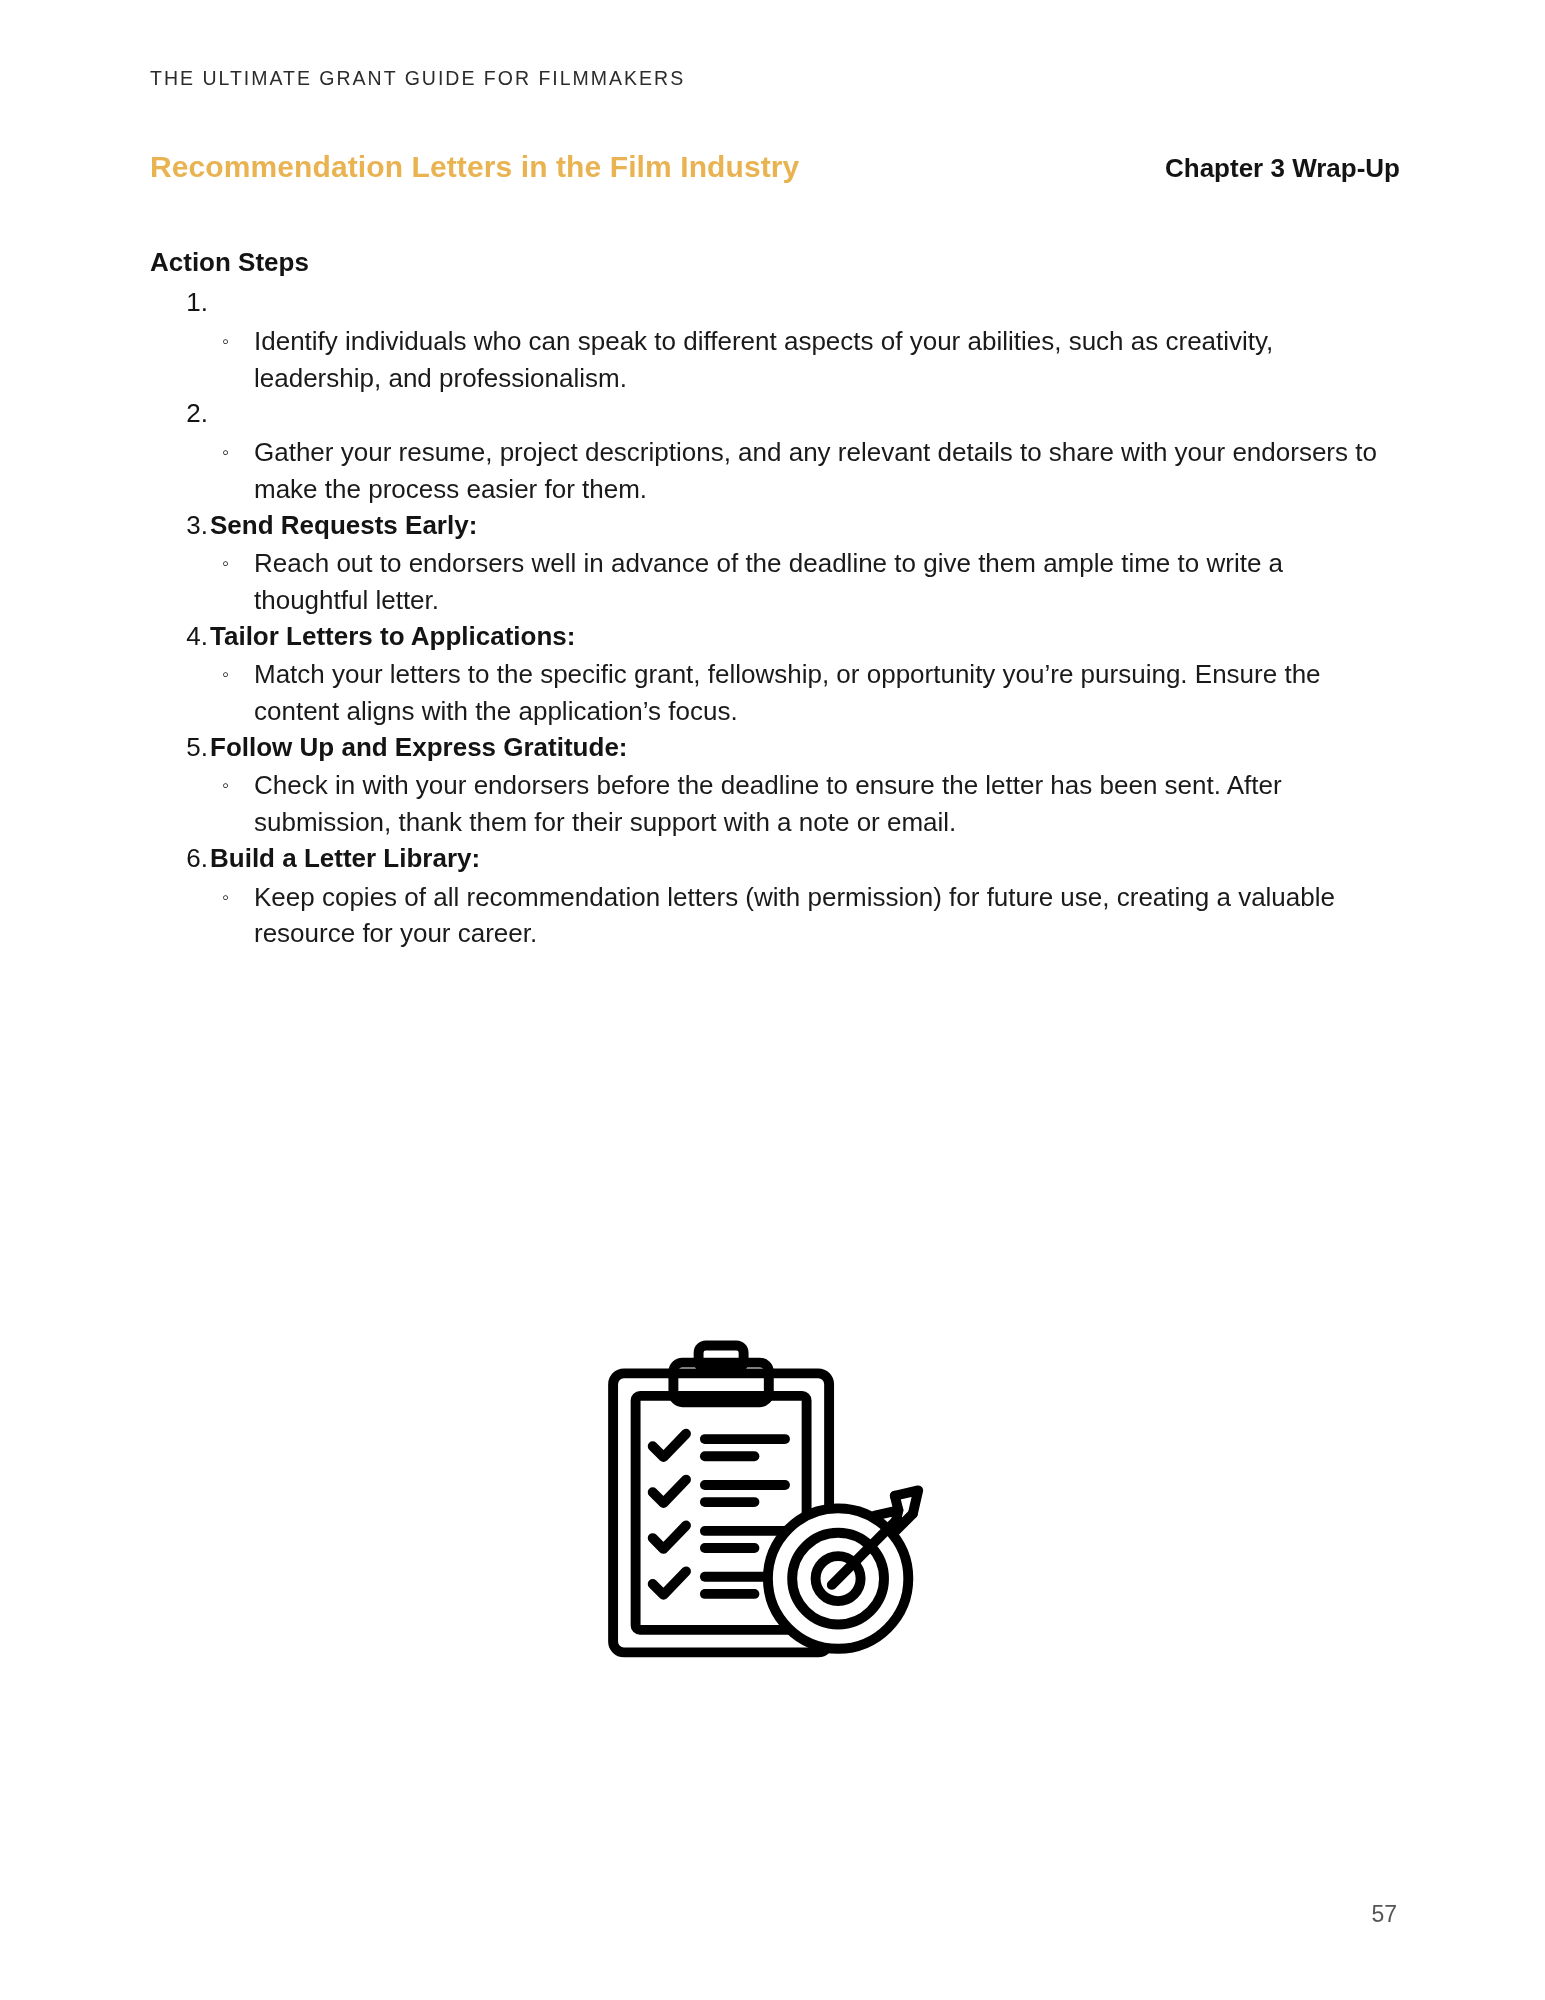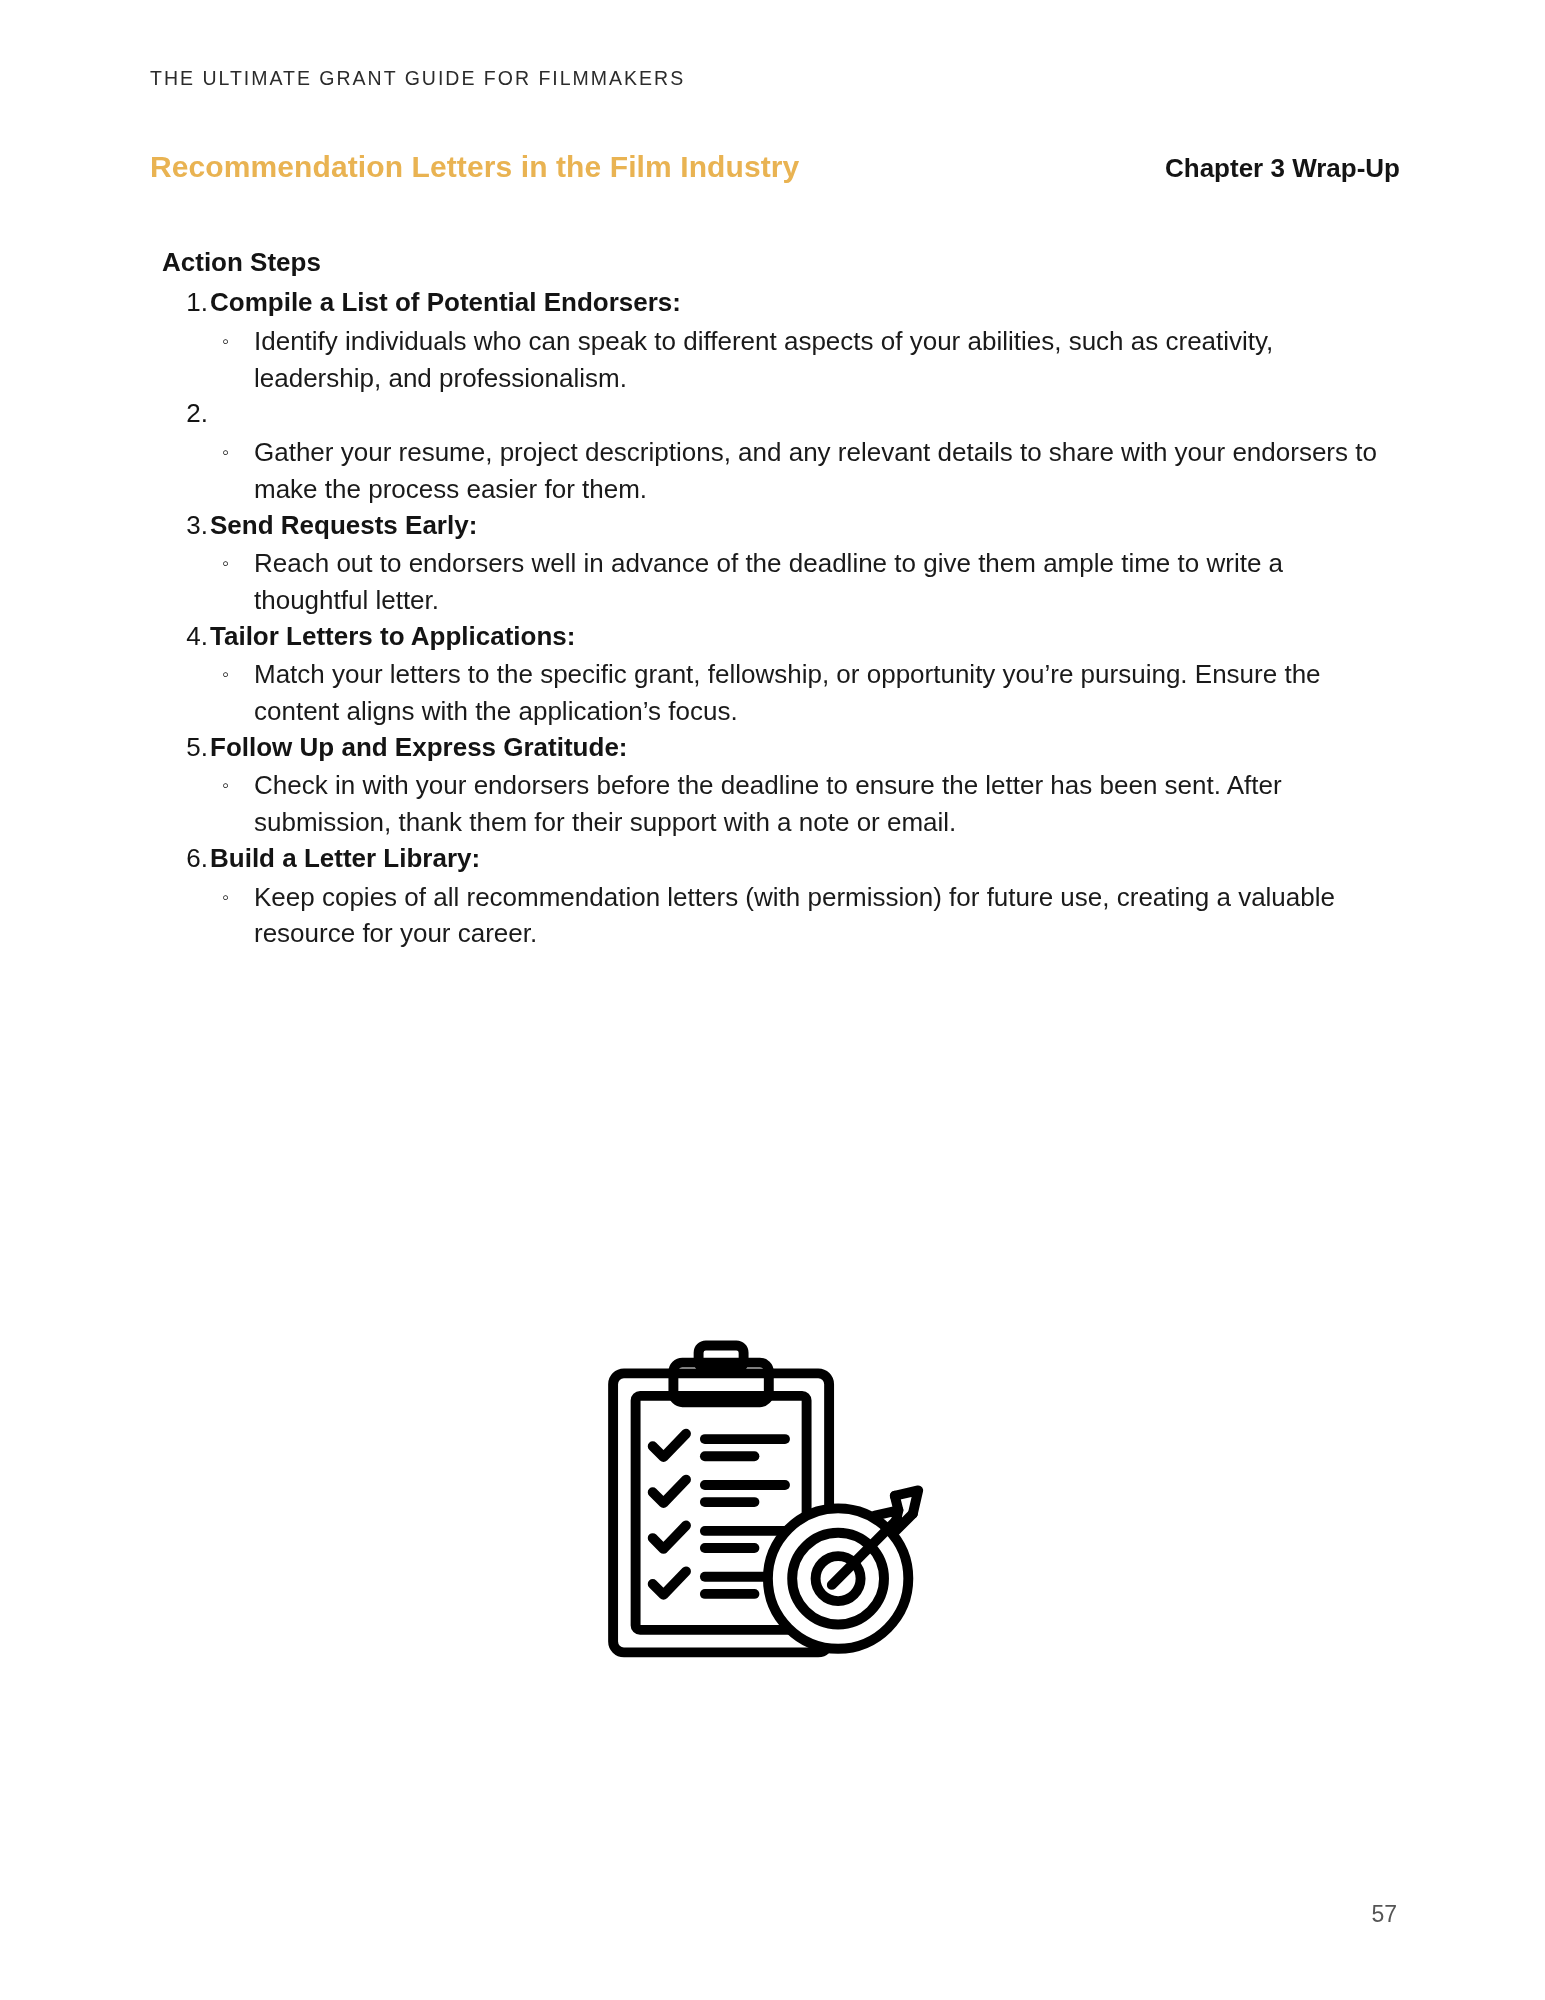--- a/index.html
+++ b/index.html
@@ -67,21 +67,21 @@
     position: absolute;
     left: 150px;
     top: 245px;
     width: 1250px;
   }
 
   .section-heading {
     font-size: 26px;
     font-weight: 700;
     color: #141414;
-    margin: 0 0 6px 12px;
+    margin: 0 0 6px 0;
     line-height: 1.32;
   }
 
   .steps-list {
     margin: 0;
     padding: 0;
     list-style: none;
   }
 
   .step {
@@ -163,21 +163,20 @@
 
   <div class="content">
 
     <div class="section-heading">Action Steps</div>
 
     <ol class="steps-list">
 
       <li class="step">
         <div class="step-head">
           <span class="step-num">1.</span>
-          <span class="step-title">Compile a List of Potential Endorsers:</span>
         </div>
         <div class="substep">
           <span class="substep-bullet">◦</span>
           <span class="substep-text">Identify individuals who can speak to different aspects of your abilities, such as creativity, leadership, and professionalism.</span>
         </div>
       </li>
 
       <li class="step">
         <div class="step-head">
           <span class="step-num">2.</span>

